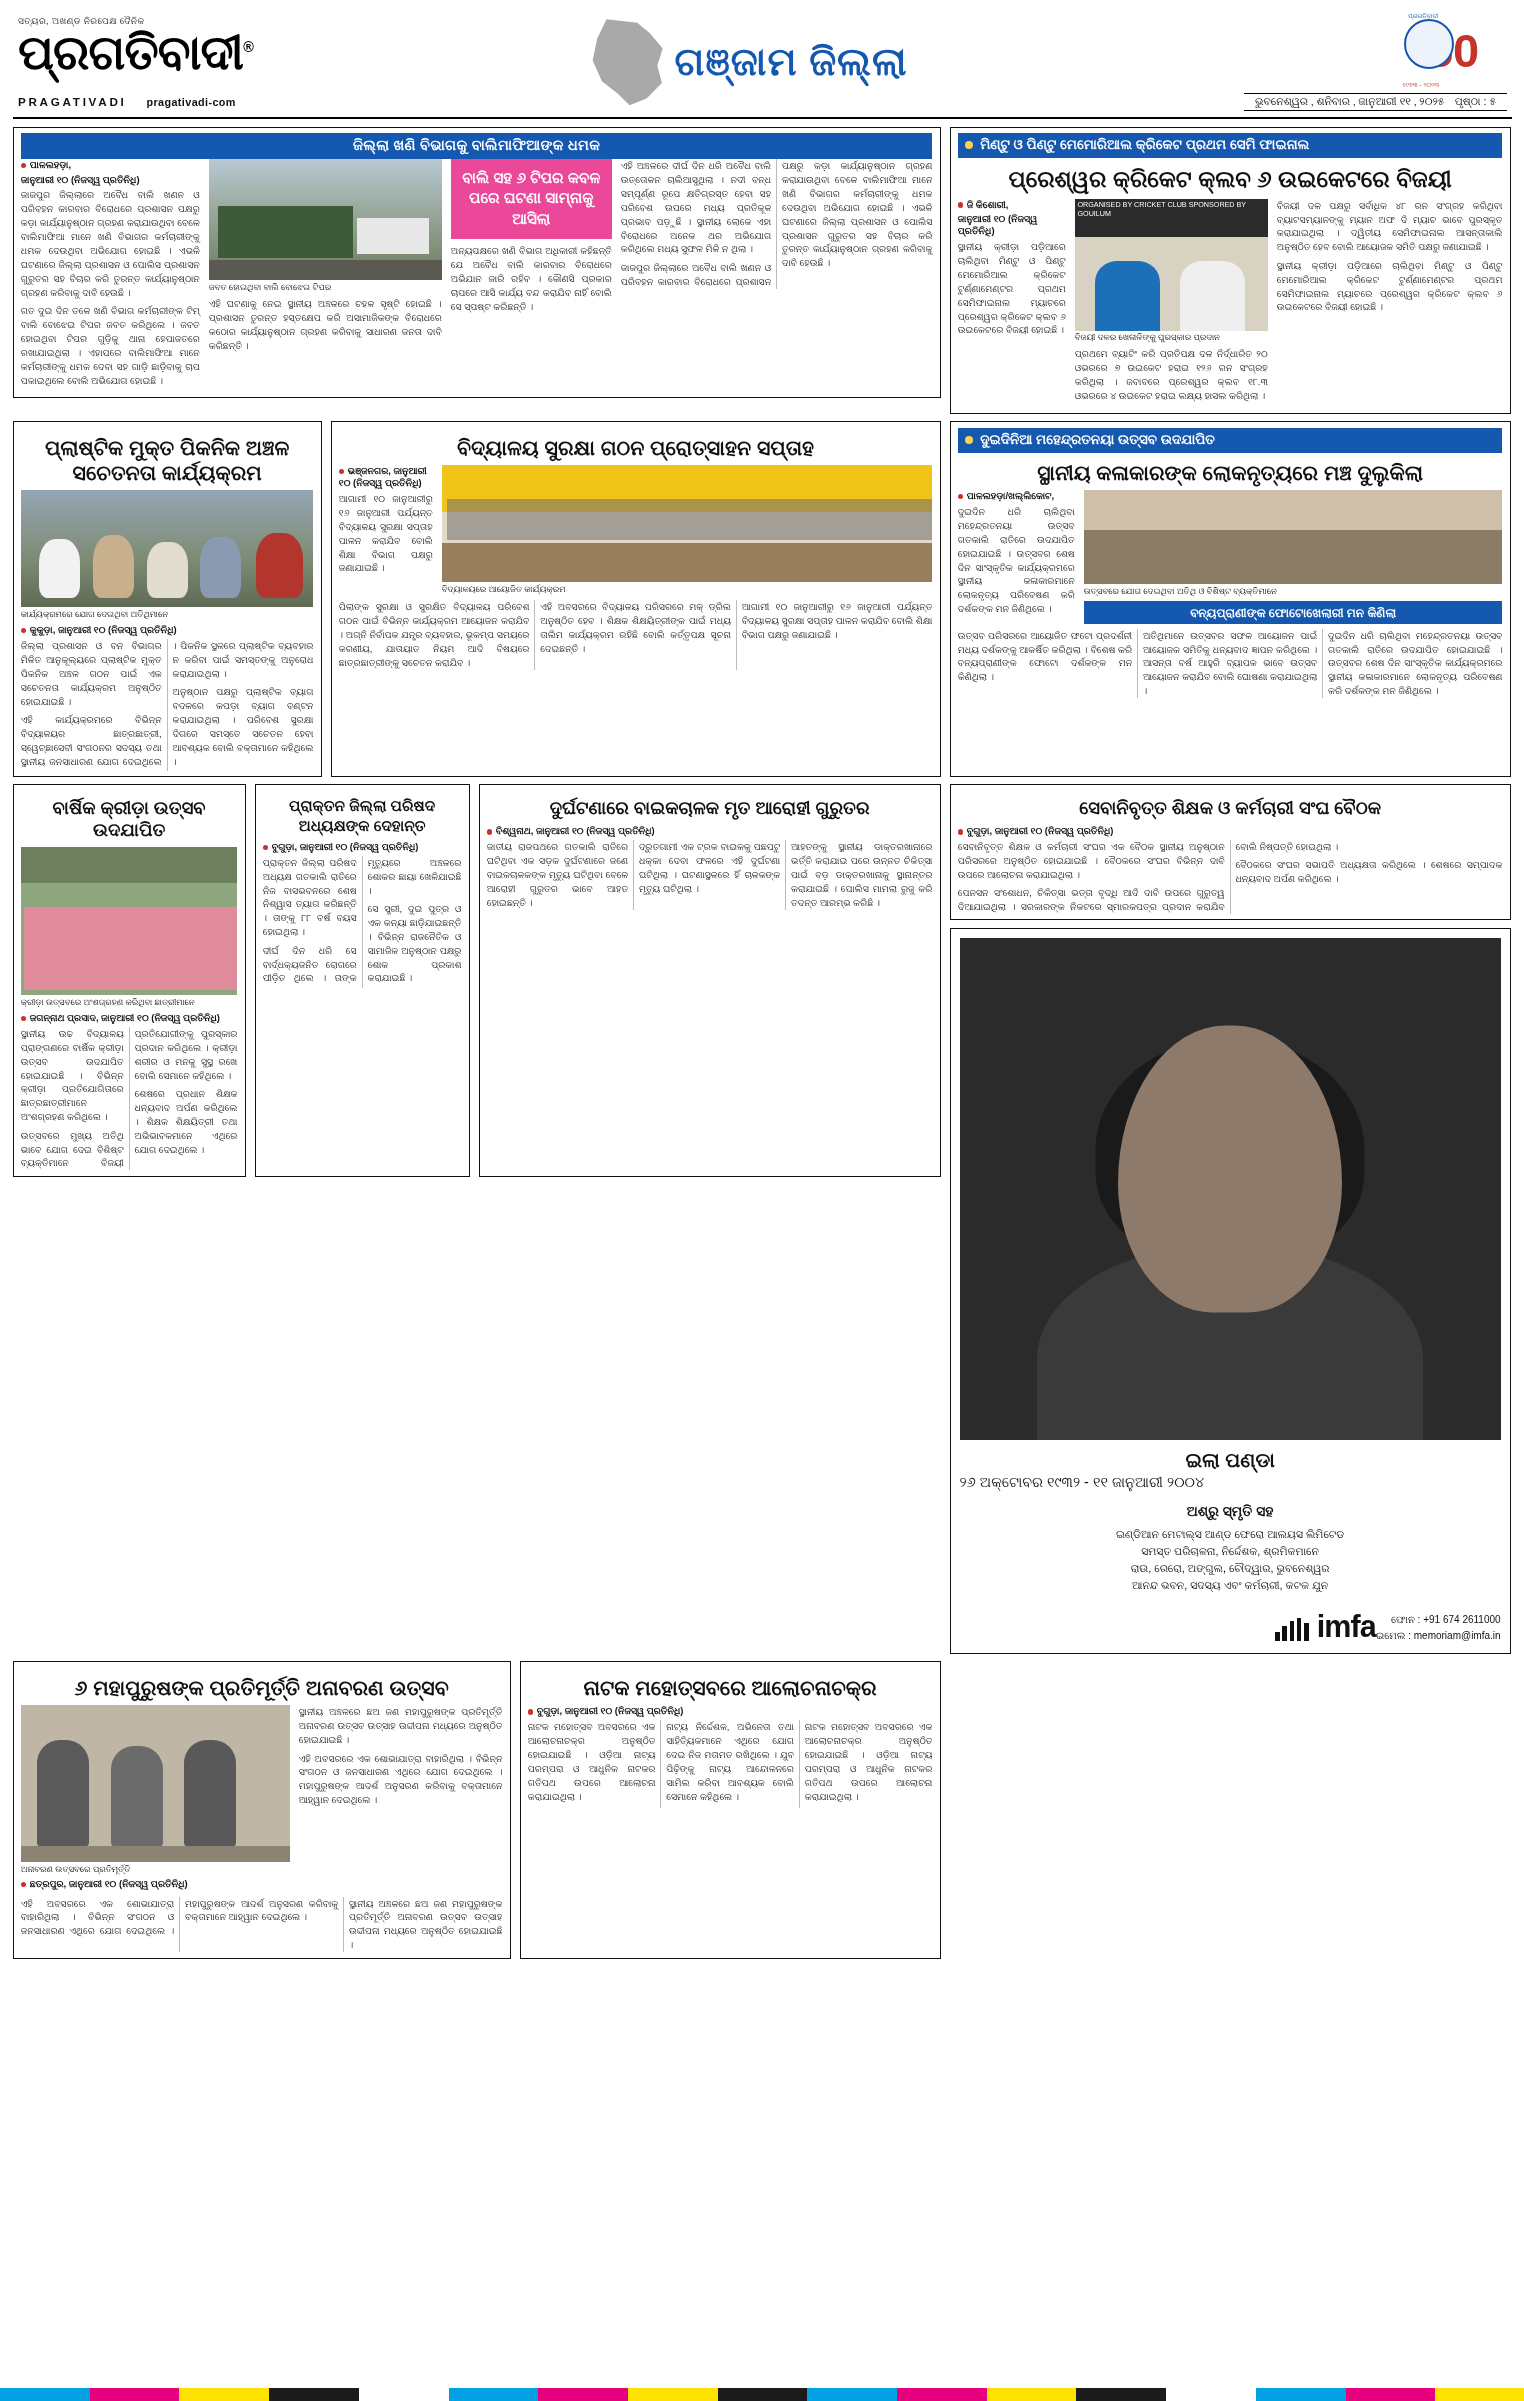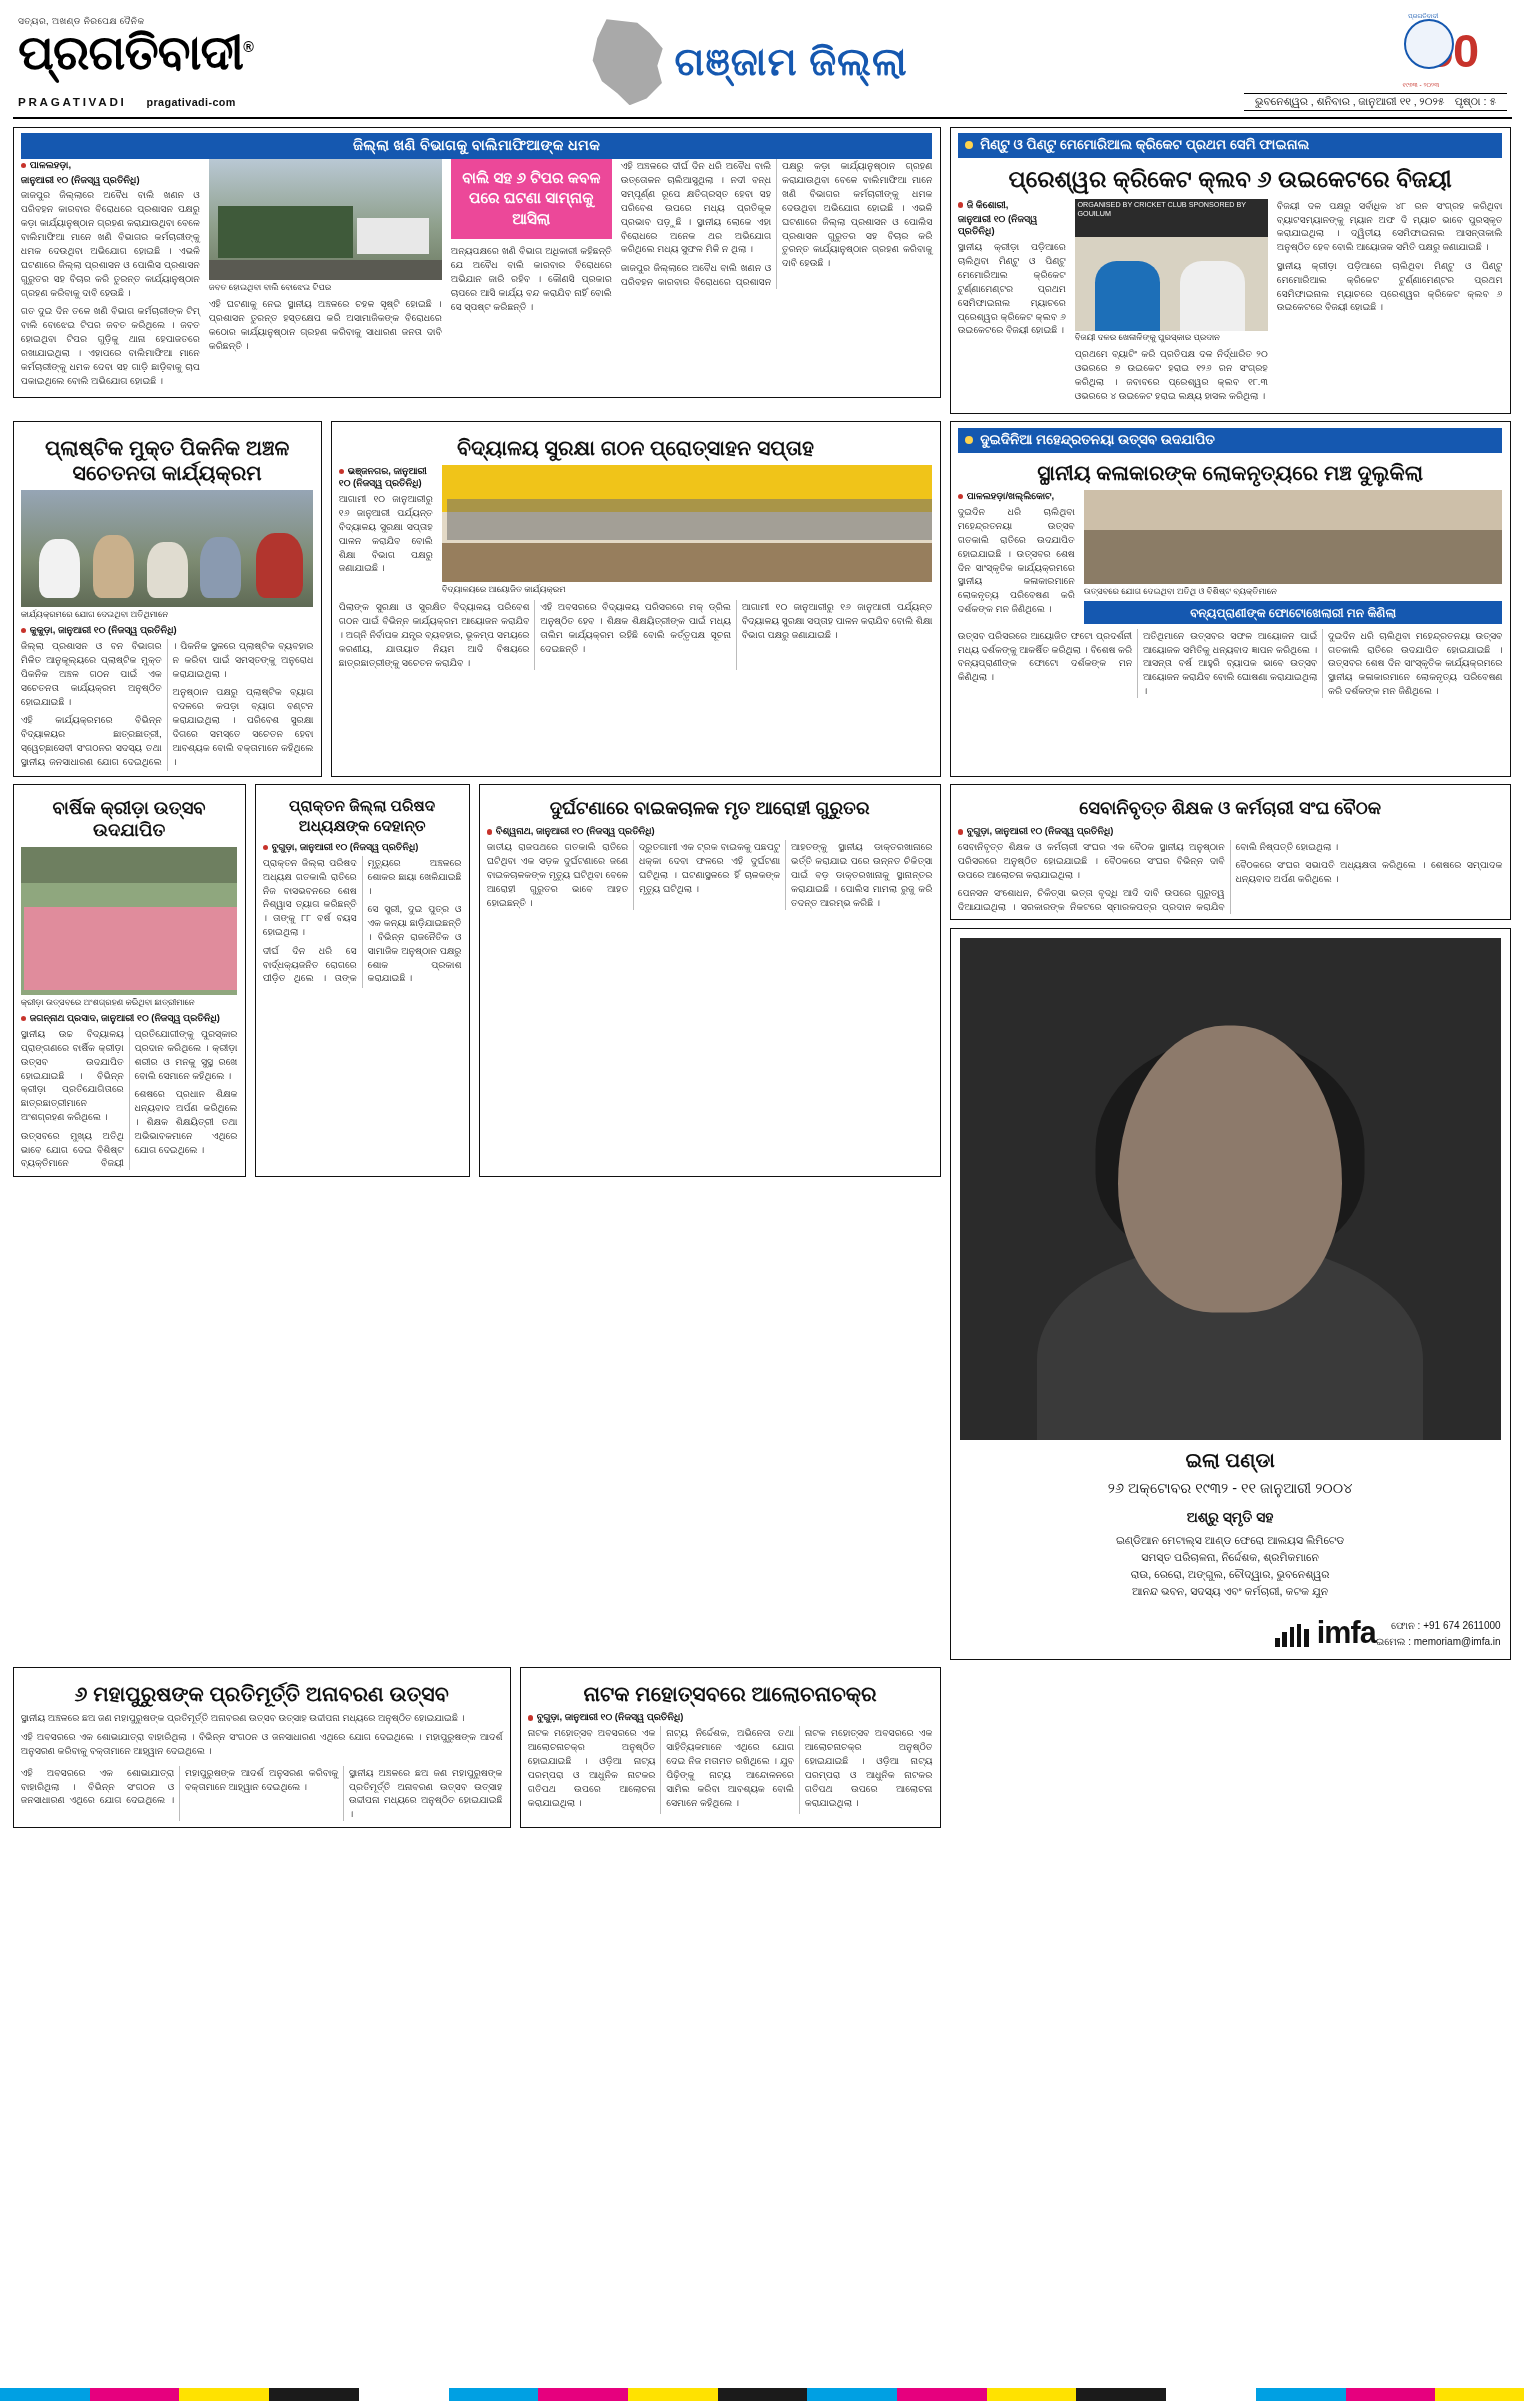--- a/index.html
+++ b/index.html
@@ -67,21 +67,21 @@
   .redbox{background:#ec4899;color:#fff;font-size:15.2px;font-weight:bold;text-align:center;line-height:1.35;padding:9px 5.4px;}
   .bluestrip{background:#1558b0;color:#fff;font-size:12px;font-weight:bold;text-align:center;padding:4.5px 3.6px;}
 
   
   .obit{border:0.9px solid #111;padding:9px;margin-top:7.2px;}
   .obit-photo{width:100%;height:502px;background:#2b2b2b;position:relative;overflow:hidden;}
   .obit-photo .face{position:absolute;left:50%;top:46%;transform:translate(-50%,-50%);width:224px;height:287px;border-radius:48% 48% 42% 42%/55% 55% 45% 45%;background:#8d7a6b;}
   .obit-photo .hair{position:absolute;left:50%;top:20%;transform:translateX(-50%);width:269px;height:224px;border-radius:50% 50% 40% 40%;background:#1a1a1a;}
   .obit-photo .body2{position:absolute;left:50%;bottom:-36px;transform:translateX(-50%);width:386px;height:233px;border-radius:50% 50% 0 0;background:#3a3a3a;}
   .obit-name{text-align:center;font-size:20px;font-weight:bold;margin-top:9px;}
-  .obit-dates{text-align:center;font-size:14.4px;margin-top:8px;}
+  .obit-dates{text-align:left;font-size:14.4px;margin-top:2px;}
   .obit-trib{text-align:center;font-size:14px;margin-top:12.6px;font-weight:bold;}
   .obit-list{text-align:center;font-size:10.8px;line-height:1.6;margin-top:5.4px;}
   .obit-foot{display:flex;align-items:flex-end;justify-content:flex-end;margin-top:14.4px;}
   .imfa{font-size:30.5px;font-weight:bold;letter-spacing:-0.9px;}
   .imfa .bars{display:inline-block;width:38px;height:23px;margin-right:3.6px;position:relative;vertical-align:-3.6px;}
   .imfa .bars i{position:absolute;bottom:0;width:4.5px;background:#111;display:block;}
   .obit-contact{font-size:10px;text-align:right;line-height:1.6;}
 
   
   .colorbar{position:absolute;left:0;bottom:0;width:1525px;height:12.6px;display:flex;}
@@ -367,20 +367,31 @@
       </div>
     </div>
   </div>
 
   <div class="cols">
     <div class="col-left">
       <div style="display:flex;gap:9px;">
         <div style="width:498px;" class="box">
           <div class="headline lv3">୬ ମହାପୁରୁଷଙ୍କ ପ୍ରତିମୂର୍ତ୍ତି ଅନାବରଣ ଉତ୍ସବ</div>
           <div style="display:flex;gap:9px;">
+            <div style="width:269px;">
+              <div class="photo" style="height:157px;">
+                <div style="position:absolute;inset:0;background:#bfb6a5;"></div>
+                <div style="position:absolute;left:16px;bottom:16px;width:52px;height:106px;background:#5a5a5a;border-radius:23px 23px 3.6px 3.6px;"></div>
+                <div style="position:absolute;left:90px;bottom:16px;width:52px;height:100px;background:#6b6b6b;border-radius:23px 23px 3.6px 3.6px;"></div>
+                <div style="position:absolute;left:163px;bottom:16px;width:52px;height:106px;background:#595959;border-radius:23px 23px 3.6px 3.6px;"></div>
+                <div style="position:absolute;left:0;bottom:0;width:100%;height:16px;background:#8c8375;"></div>
+              </div>
+              <div class="caption">ଅନାବରଣ ଉତ୍ସବରେ ପ୍ରତିମୂର୍ତ୍ତି</div>
+              <div class="byline" style="margin-top:2.7px;"><span class="dot"></span><span>ଛତ୍ରପୁର, ଜାନୁଆରୀ ୧୦ (ନିଜସ୍ୱ ପ୍ରତିନିଧି)</span></div>
+            </div>
             <div style="flex:1;">
               <div class="body">
                 <p>ସ୍ଥାନୀୟ ଅଞ୍ଚଳରେ ଛଅ ଜଣ ମହାପୁରୁଷଙ୍କ ପ୍ରତିମୂର୍ତ୍ତି ଅନାବରଣ ଉତ୍ସବ ଉତ୍ସାହ ଉଦ୍ଦୀପନା ମଧ୍ୟରେ ଅନୁଷ୍ଠିତ ହୋଇଯାଇଛି ।</p>
                 <p>ଏହି ଅବସରରେ ଏକ ଶୋଭାଯାତ୍ରା ବାହାରିଥିଲା । ବିଭିନ୍ନ ସଂଗଠନ ଓ ଜନସାଧାରଣ ଏଥିରେ ଯୋଗ ଦେଇଥିଲେ । ମହାପୁରୁଷଙ୍କ ଆଦର୍ଶ ଅନୁସରଣ କରିବାକୁ ବକ୍ତାମାନେ ଆହ୍ୱାନ ଦେଇଥିଲେ ।</p>
               </div>
             </div>
           </div>
           <div class="body textcols-3" style="margin-top:3.6px;">
             <p>ଏହି ଅବସରରେ ଏକ ଶୋଭାଯାତ୍ରା ବାହାରିଥିଲା । ବିଭିନ୍ନ ସଂଗଠନ ଓ ଜନସାଧାରଣ ଏଥିରେ ଯୋଗ ଦେଇଥିଲେ । ମହାପୁରୁଷଙ୍କ ଆଦର୍ଶ ଅନୁସରଣ କରିବାକୁ ବକ୍ତାମାନେ ଆହ୍ୱାନ ଦେଇଥିଲେ ।</p>
             <p>ସ୍ଥାନୀୟ ଅଞ୍ଚଳରେ ଛଅ ଜଣ ମହାପୁରୁଷଙ୍କ ପ୍ରତିମୂର୍ତ୍ତି ଅନାବରଣ ଉତ୍ସବ ଉତ୍ସାହ ଉଦ୍ଦୀପନା ମଧ୍ୟରେ ଅନୁଷ୍ଠିତ ହୋଇଯାଇଛି ।</p>

